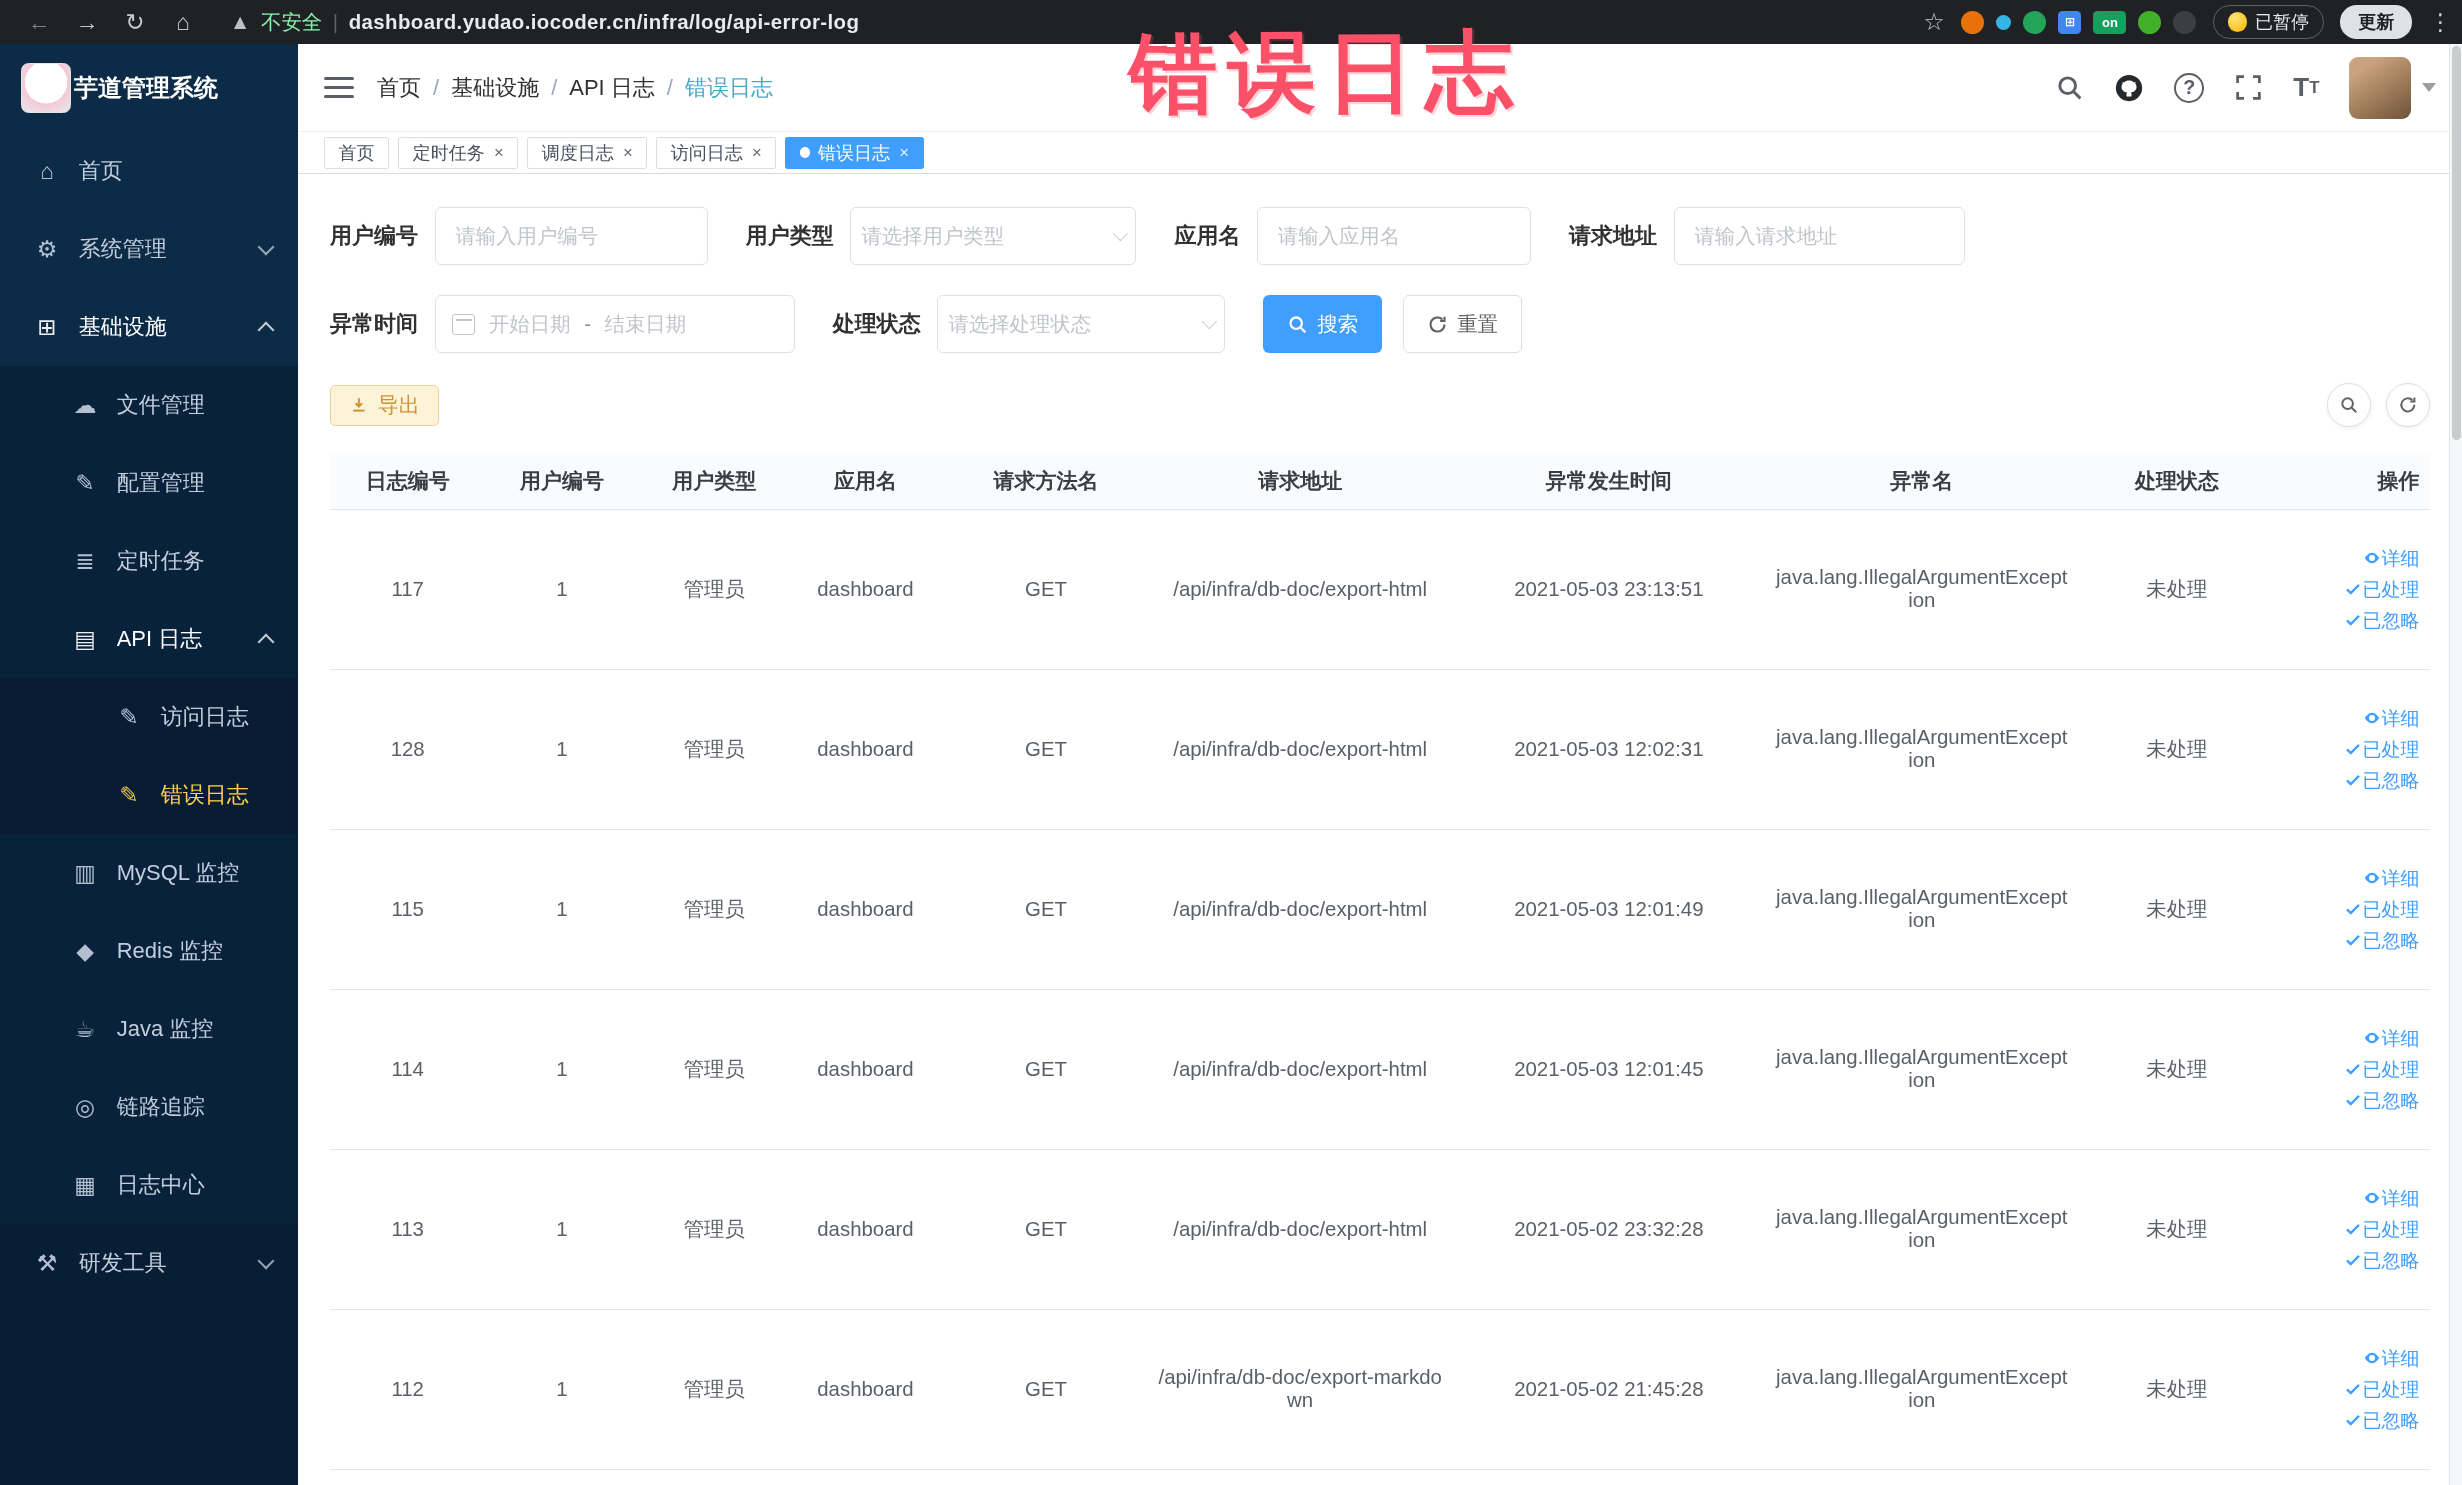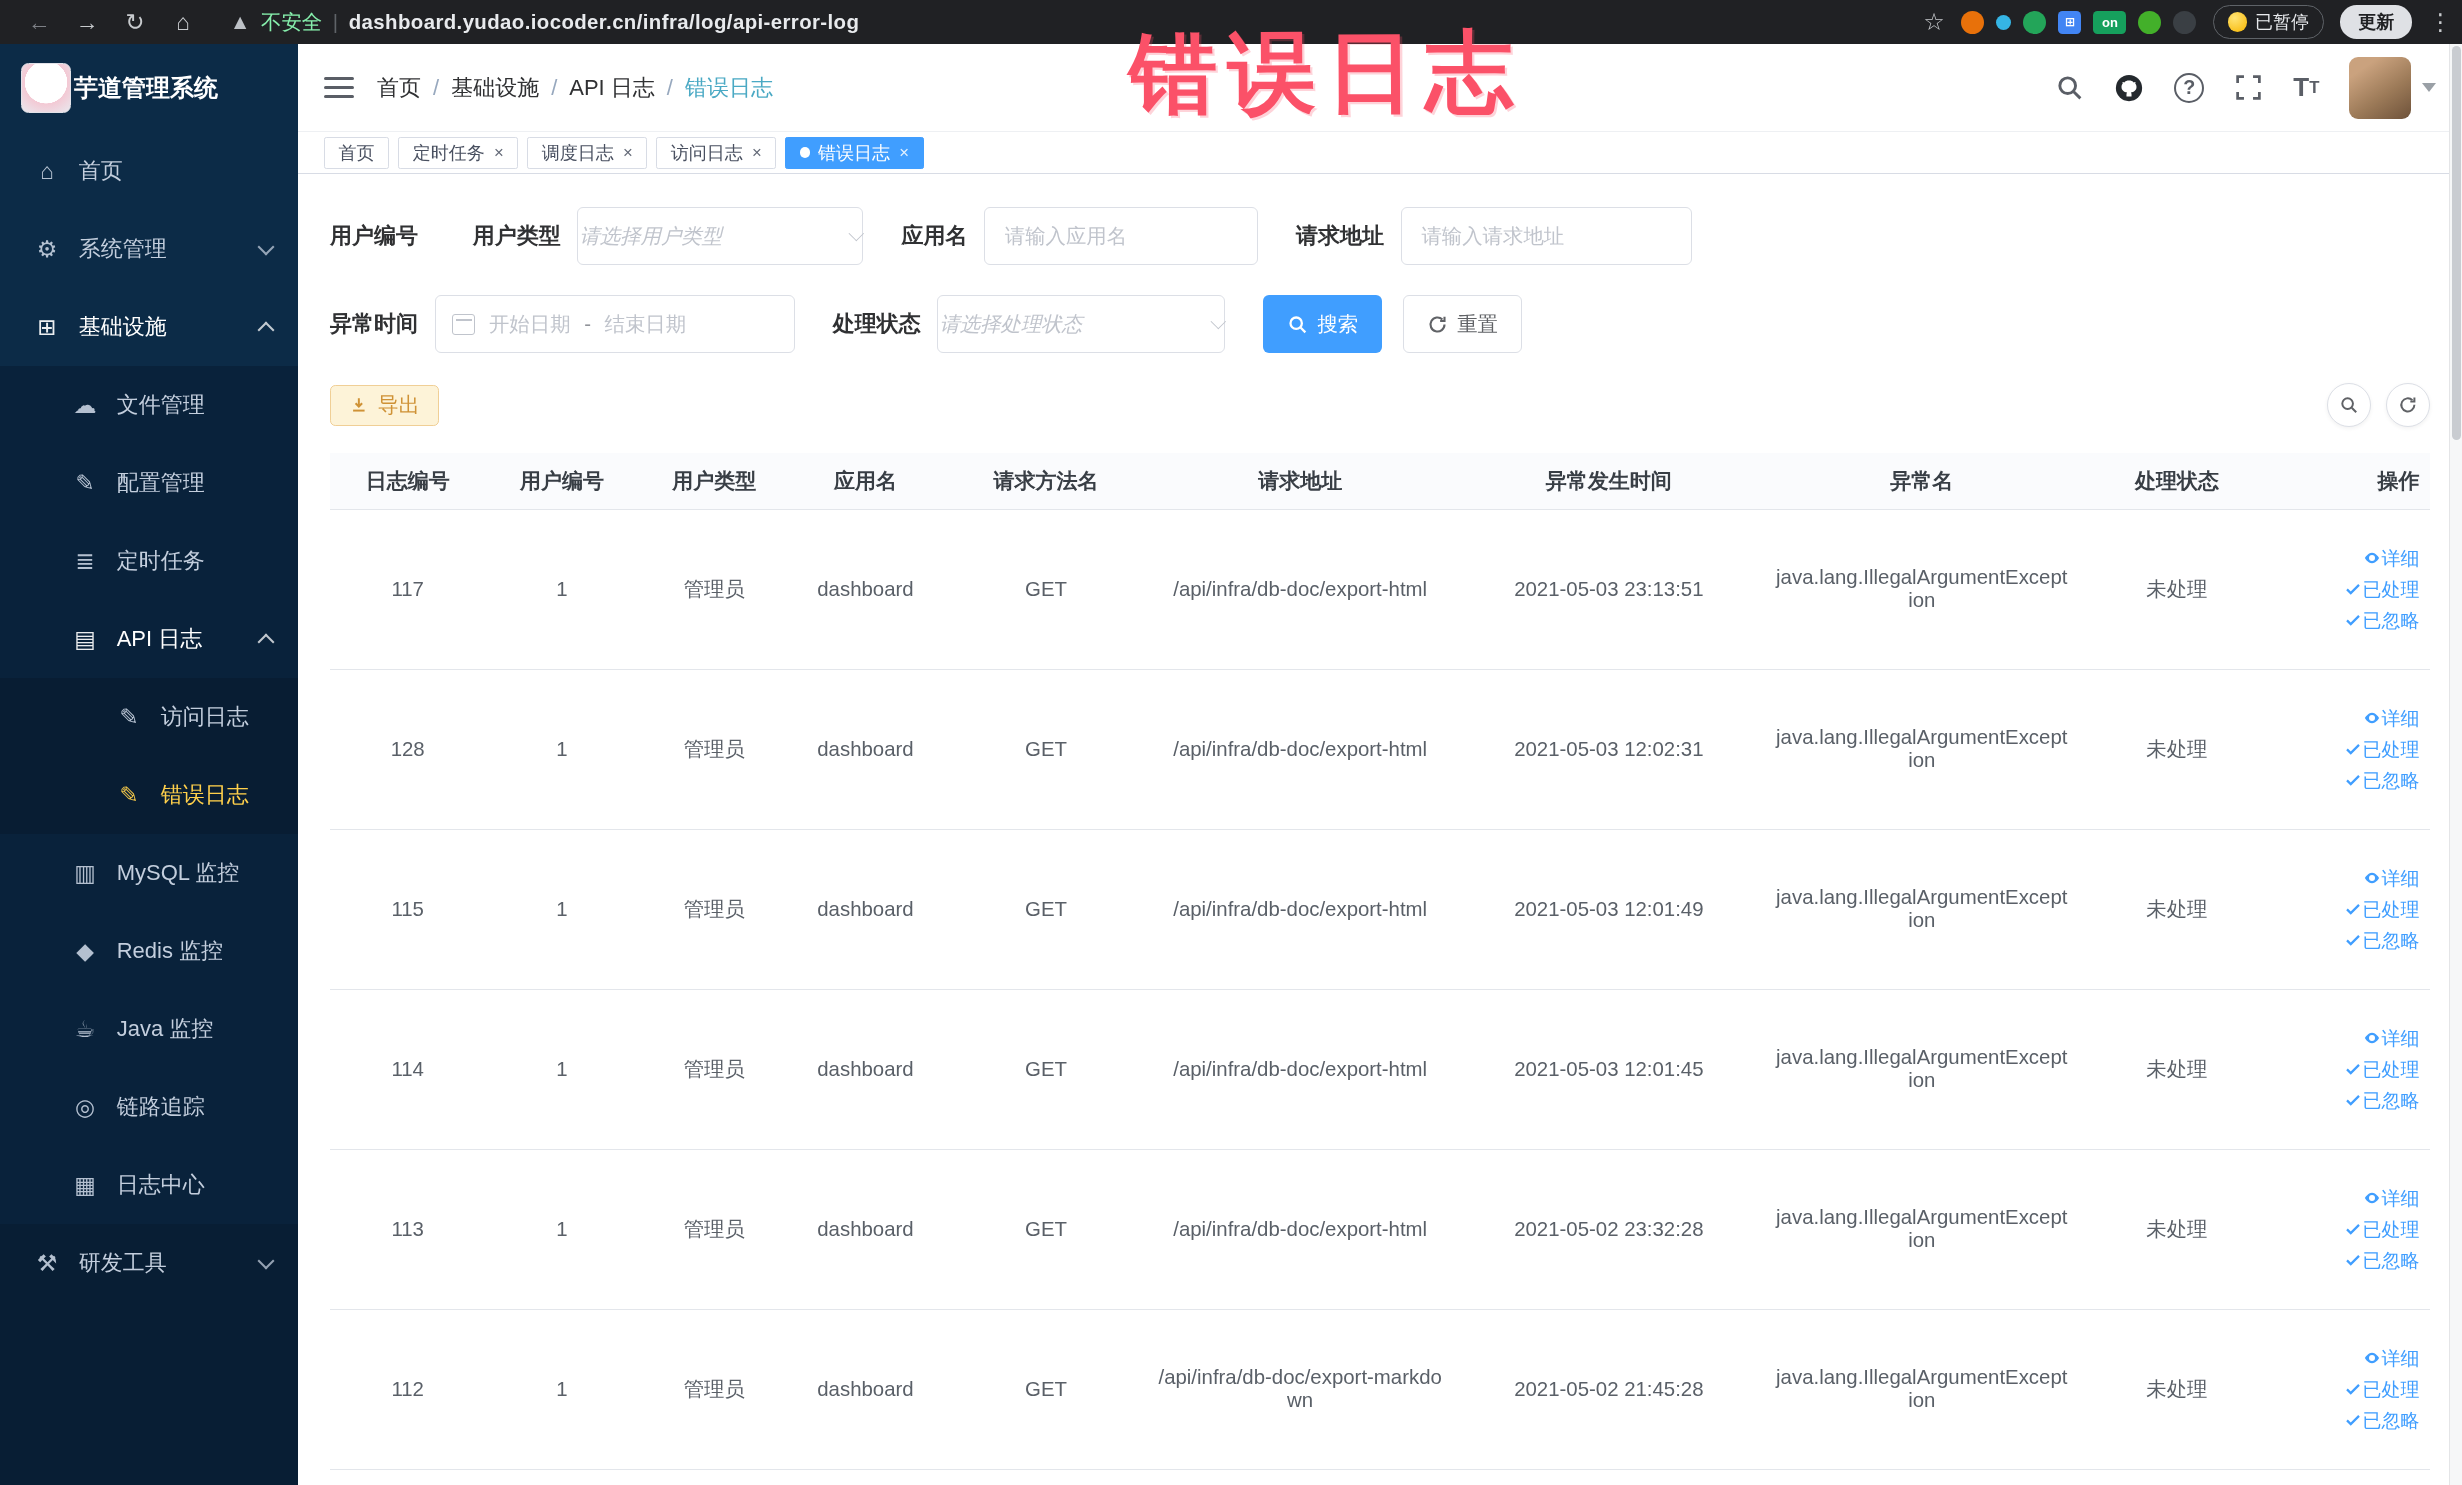--- a/index.html
+++ b/index.html
@@ -81,21 +81,21 @@
 
   
   .content { flex:1; padding:33px 32px 0 32px; overflow:hidden; }
 
   .filter-row { display:flex; align-items:center; margin-bottom:30px; flex-wrap:nowrap; }
   .fgroup { display:flex; align-items:center; margin-right:38px; }
   .flabel { font-size:22px; font-weight:bold; color:#303133; margin-right:16.7px; white-space:nowrap; }
   .f-input, .f-select, .f-date { height:58px; border:1.1px solid #dcdfe6; border-radius:6px; background:#fff; font-size:20.4px; display:flex; align-items:center; }
   input.f-input { padding:0 19.7px; color:#606266; outline:none; font-family:inherit; }
   input.f-input::placeholder { color:#c0c4cc; }
-  .f-select { padding:0 1px; color:#c0c4cc; justify-content:space-between; cursor:pointer;font-style:italic; }
+  .f-select { padding:0 10px; color:#c0c4cc; justify-content:space-between; cursor:pointer; }
   .sel-chev { width:10.6px; height:10.6px; border-right:1.9px solid #c0c4cc; border-bottom:1.9px solid #c0c4cc; transform:rotate(45deg); margin-top:-4.5px; }
   .f-date { padding:0 16.7px; color:#c0c4cc; gap:13.6px; cursor:pointer; }
   .f-date .dsep { color:#909399; }
   .cal-ico { width:23px; height:21px; border:1.9px solid #c0c4cc; border-radius:3px; position:relative; }
   .cal-ico::before { content:""; position:absolute; left:2.3px; right:2.3px; top:4.5px; height:1.9px; background:#c0c4cc; }
 
   .btn { display:inline-flex; align-items:center; gap:9px; border-radius:6px; font-size:20.4px; cursor:pointer; border:1.1px solid transparent; height:58px; padding:0 23px; white-space:nowrap; }
   .btn-primary { background:#409eff; color:#fff; }
   .btn-plain { background:#fff; border-color:#dcdfe6; color:#606266; }
   .btn-warning { background:#fdf3d8; border-color:#f0cf96; color:#cf9236; height:41px; font-size:21px; padding:0 18px; border-radius:5.3px; }
@@ -312,20 +312,21 @@
           <span>错误日志</span>
           <span class="close">×</span>
         </span>
       </div>
 
     <div class="content">
 
       <div class="filter-row">
         <div class="fgroup">
           <span class="flabel">用户编号</span>
+          <input class="f-input" style="width: 273px;" placeholder="请输入用户编号">
         </div>
         <div class="fgroup">
           <span class="flabel">用户类型</span>
           <div class="f-select" style="width:286px">
             <span>请选择用户类型</span>
             <span class="sel-chev"></span>
           </div>
         </div>
         <div class="fgroup">
           <span class="flabel">应用名</span>

